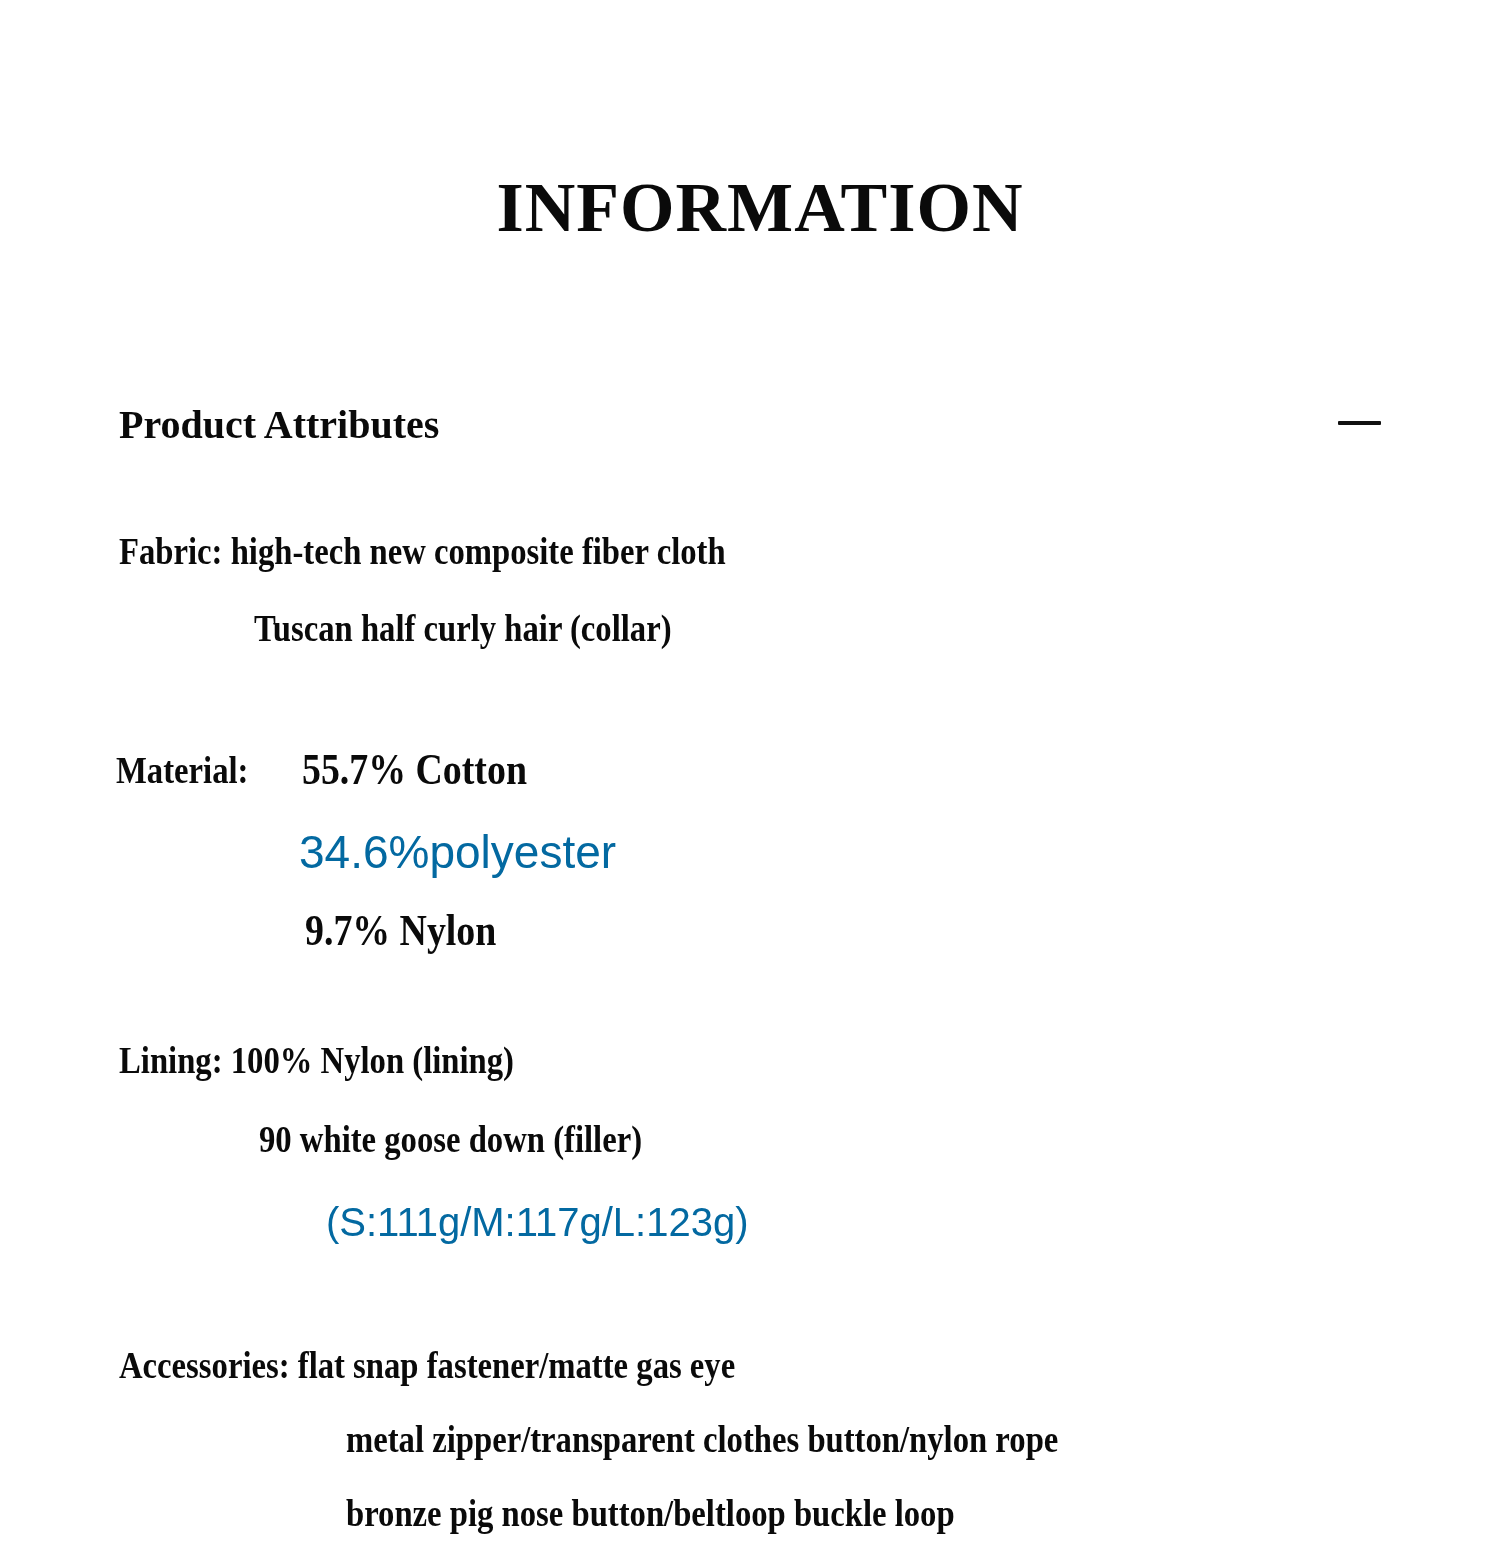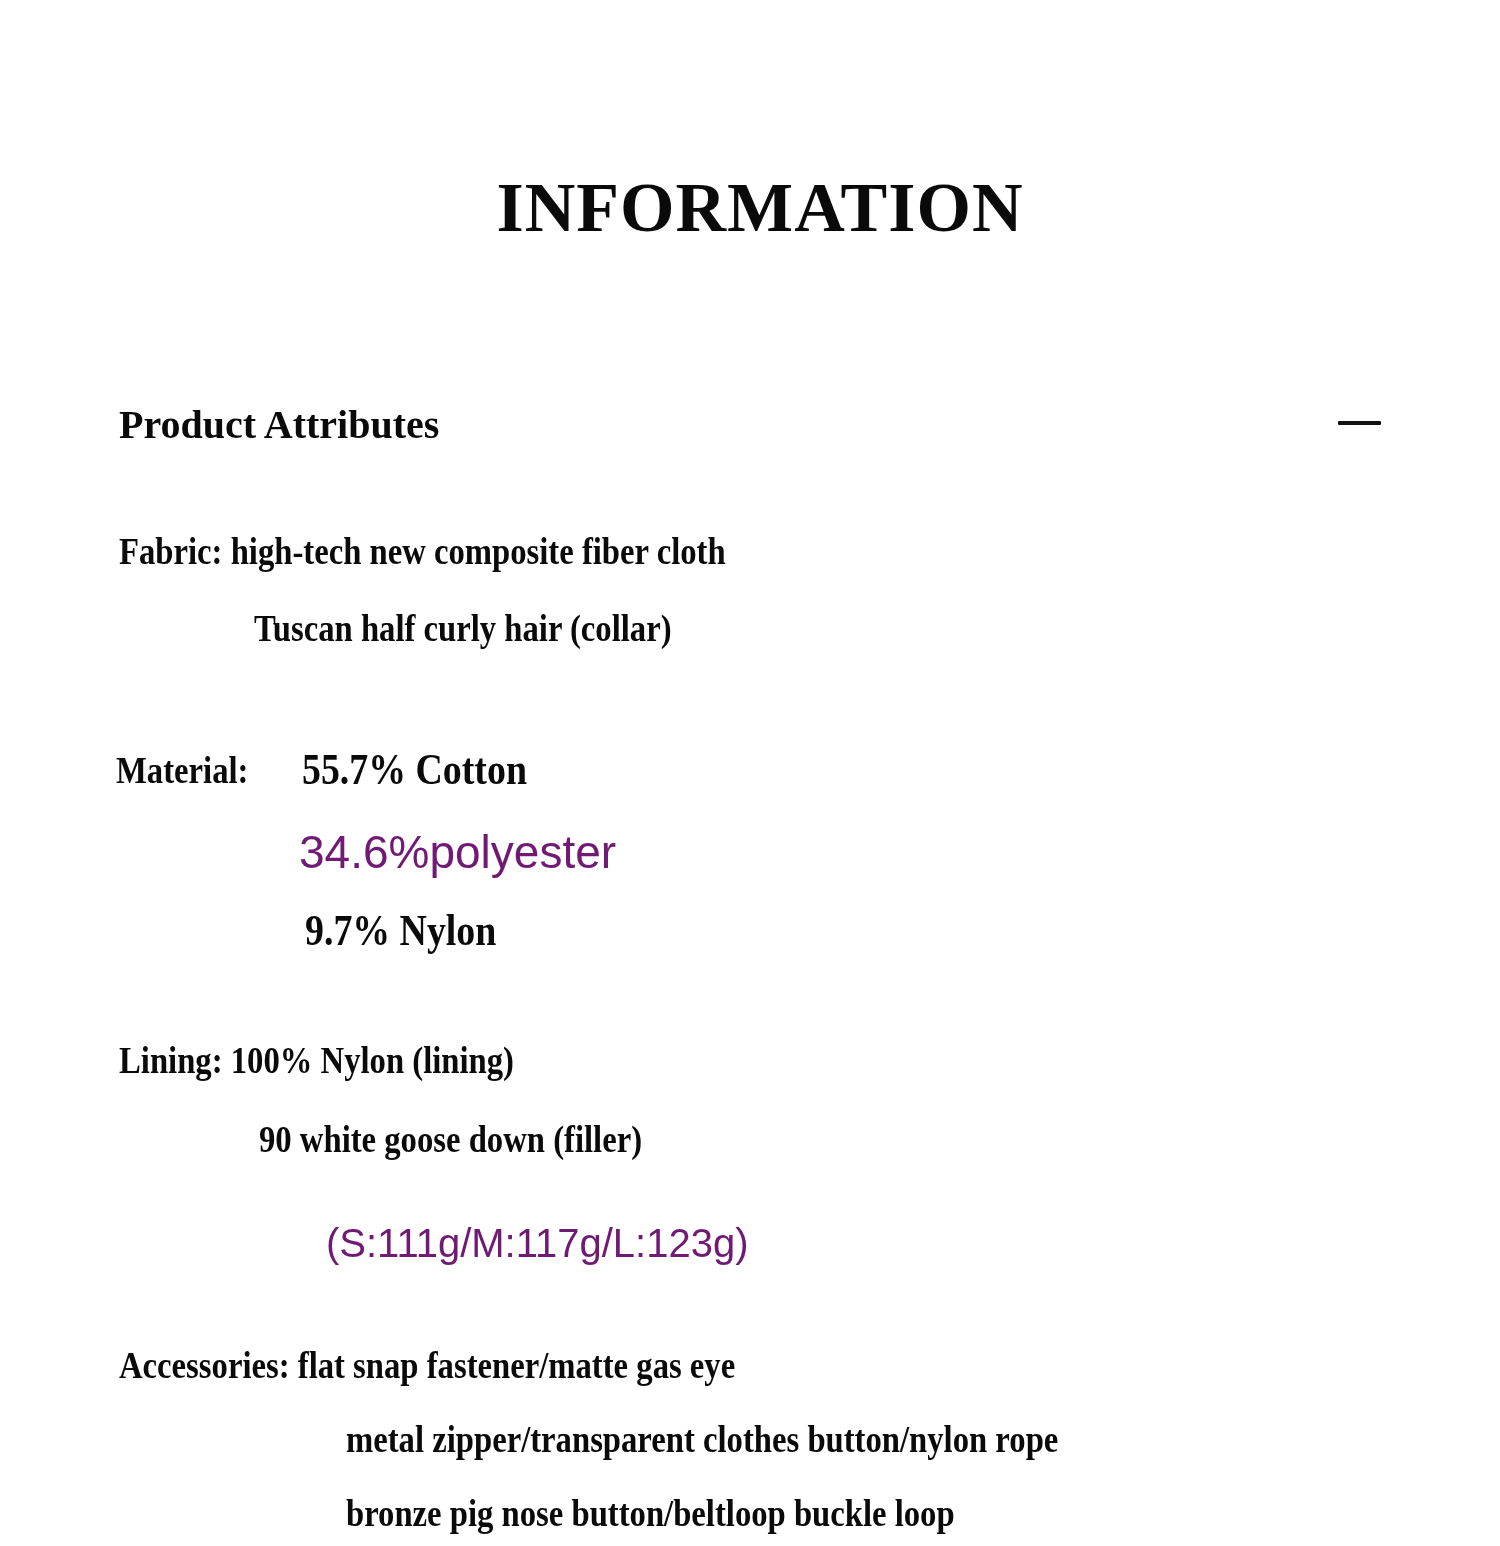--- a/index.html
+++ b/index.html
@@ -47,21 +47,21 @@
     }
     .serif-big {
       font-size: 44px;
       font-weight: bold;
       transform-origin: left center;
       transform: scaleX(0.86);
       line-height: 52px;
     }
     .sans-line {
       font-family: "Liberation Sans", "DejaVu Sans", sans-serif;
-      color: #701a75;
+      color: #0369a1;
       font-weight: normal;
     }
   </style>
 </head>
 <body>
 
 <div class="abs title">INFORMATION</div>
 
 <div class="abs section-title">Product Attributes</div>
 <div class="abs collapse-icon"></div>
@@ -75,20 +75,20 @@
 <div class="abs serif-line" style="left:116px; top:747px;">Material:</div>
 <div class="abs serif-big" style="left:302px; top:744px;">55.7% Cotton</div>
 <div class="abs sans-line" style="left:299px; top:825px; font-size:46px; line-height:54px;">34.6%polyester</div>
 <div class="abs serif-big" style="left:305px; top:905px;">9.7% Nylon</div>
 
 <div class="abs serif-line" style="left:119px; top:1037px;">
   <span>Lining:</span>
   <span>100% Nylon (lining)</span>
 </div>
 <div class="abs serif-line" style="left:259px; top:1116px;">90 white goose down (filler)</div>
-<div class="abs sans-line" style="left:326px; top:1198px; font-size:40px; line-height:48px;margin-top:21px;">(S:111g/M:117g/L:123g)</div>
+<div class="abs sans-line" style="left:326px; top:1198px; font-size:40px; line-height:48px;">(S:111g/M:117g/L:123g)</div>
 
 <div class="abs serif-line" style="left:119px; top:1342px;">
   <span>Accessories:</span>
   <span>flat snap fastener/matte gas eye</span>
 </div>
 <div class="abs serif-line" style="left:346px; top:1416px;">metal zipper/transparent clothes button/nylon rope</div>
 <div class="abs serif-line" style="left:346px; top:1490px;">bronze pig nose button/beltloop buckle loop</div>
 
 </body></html>

